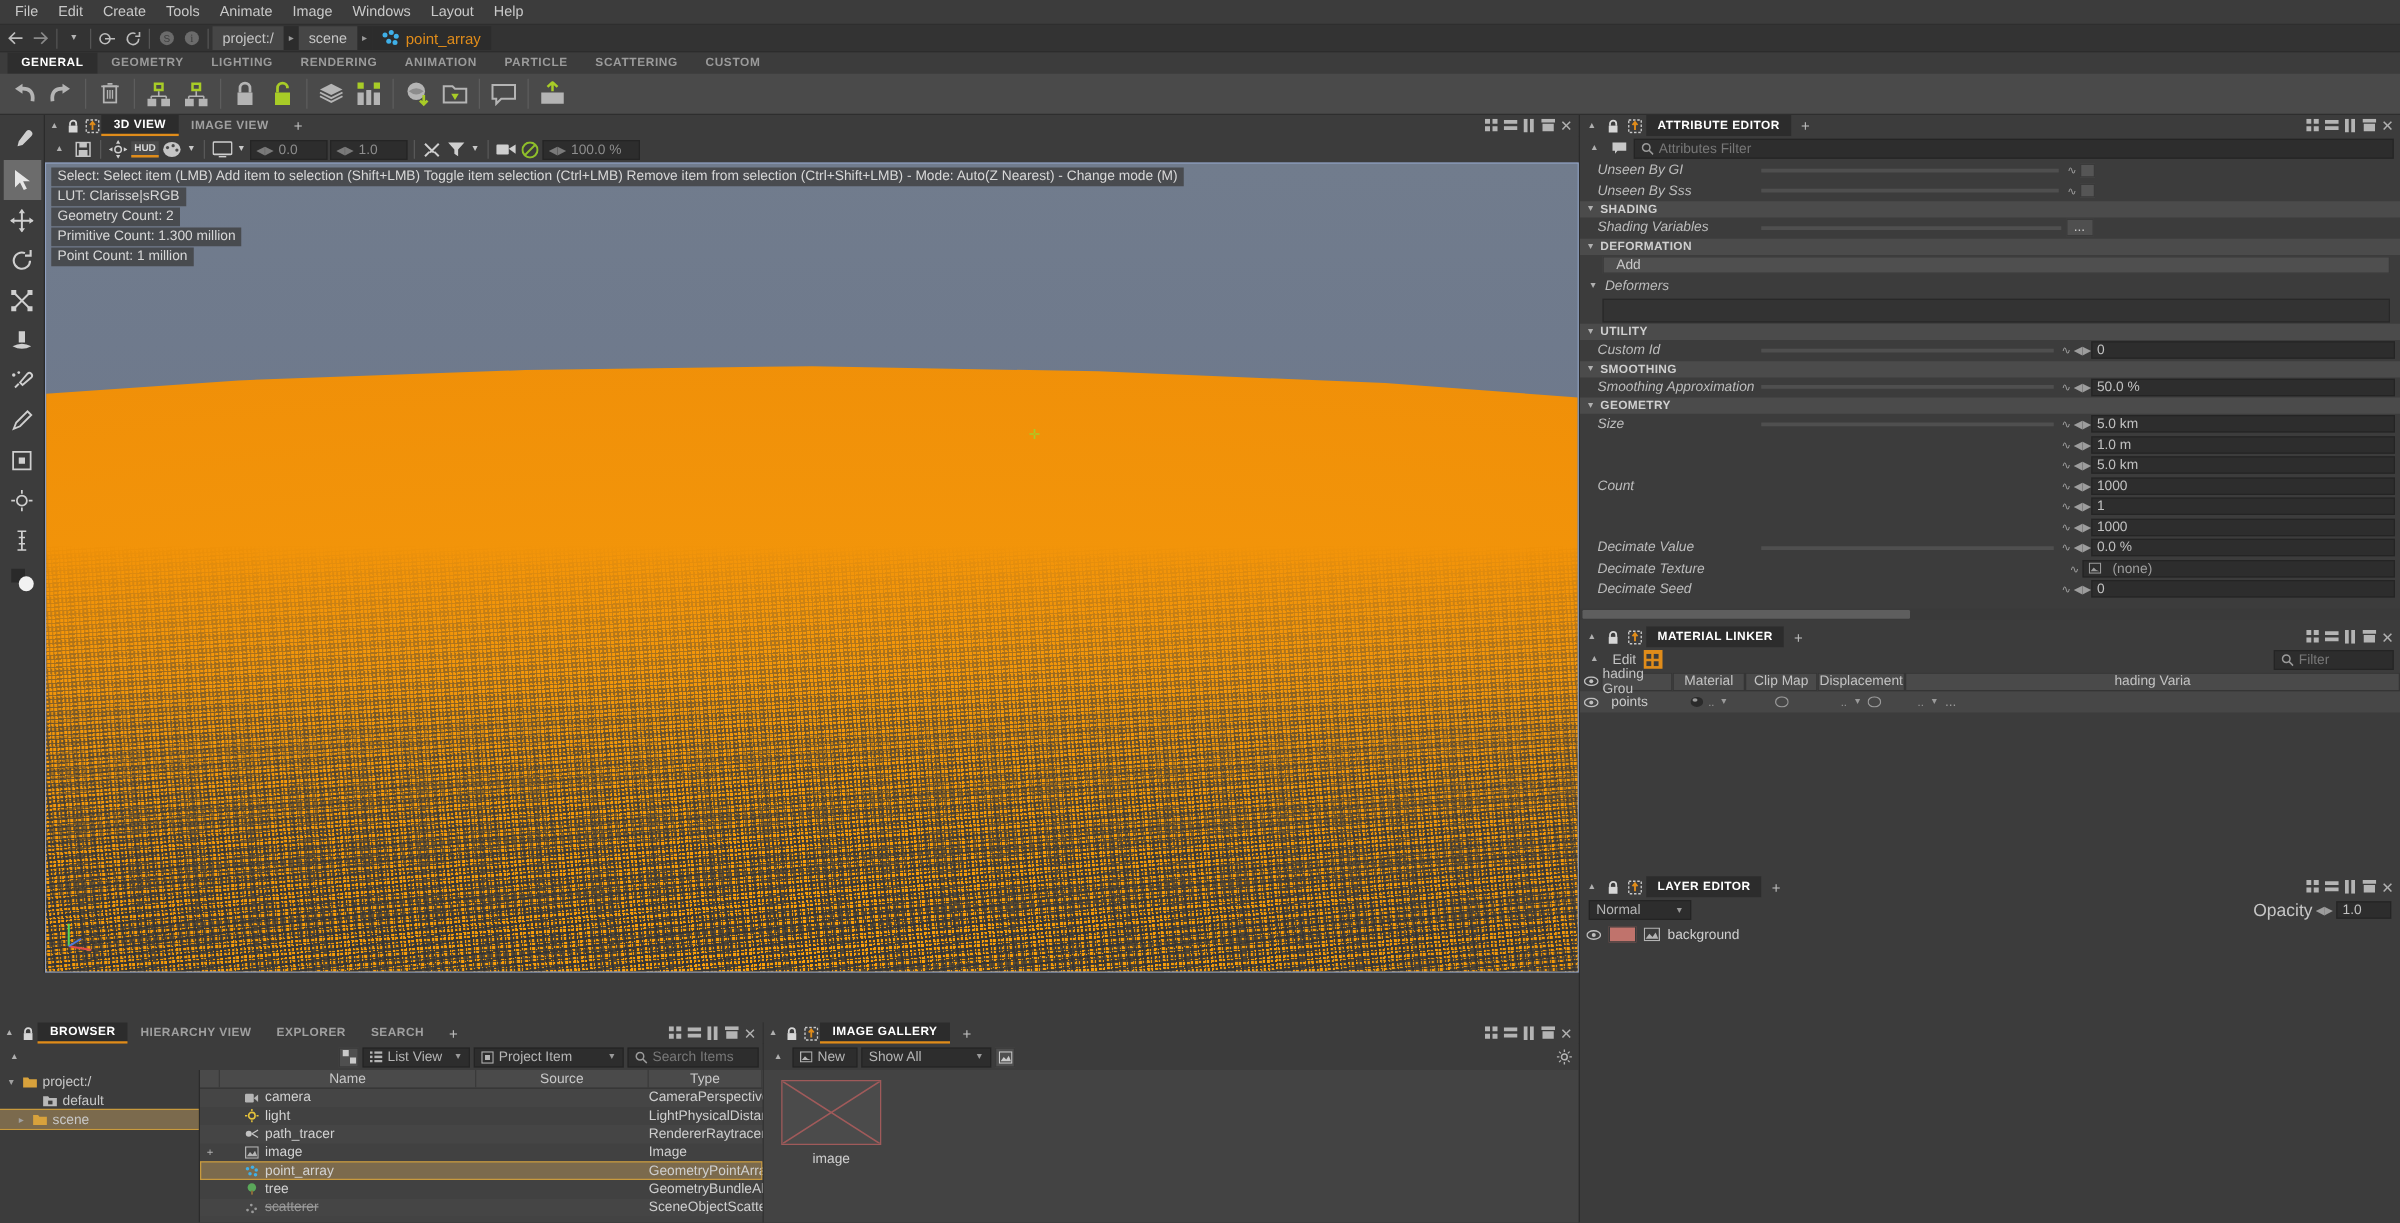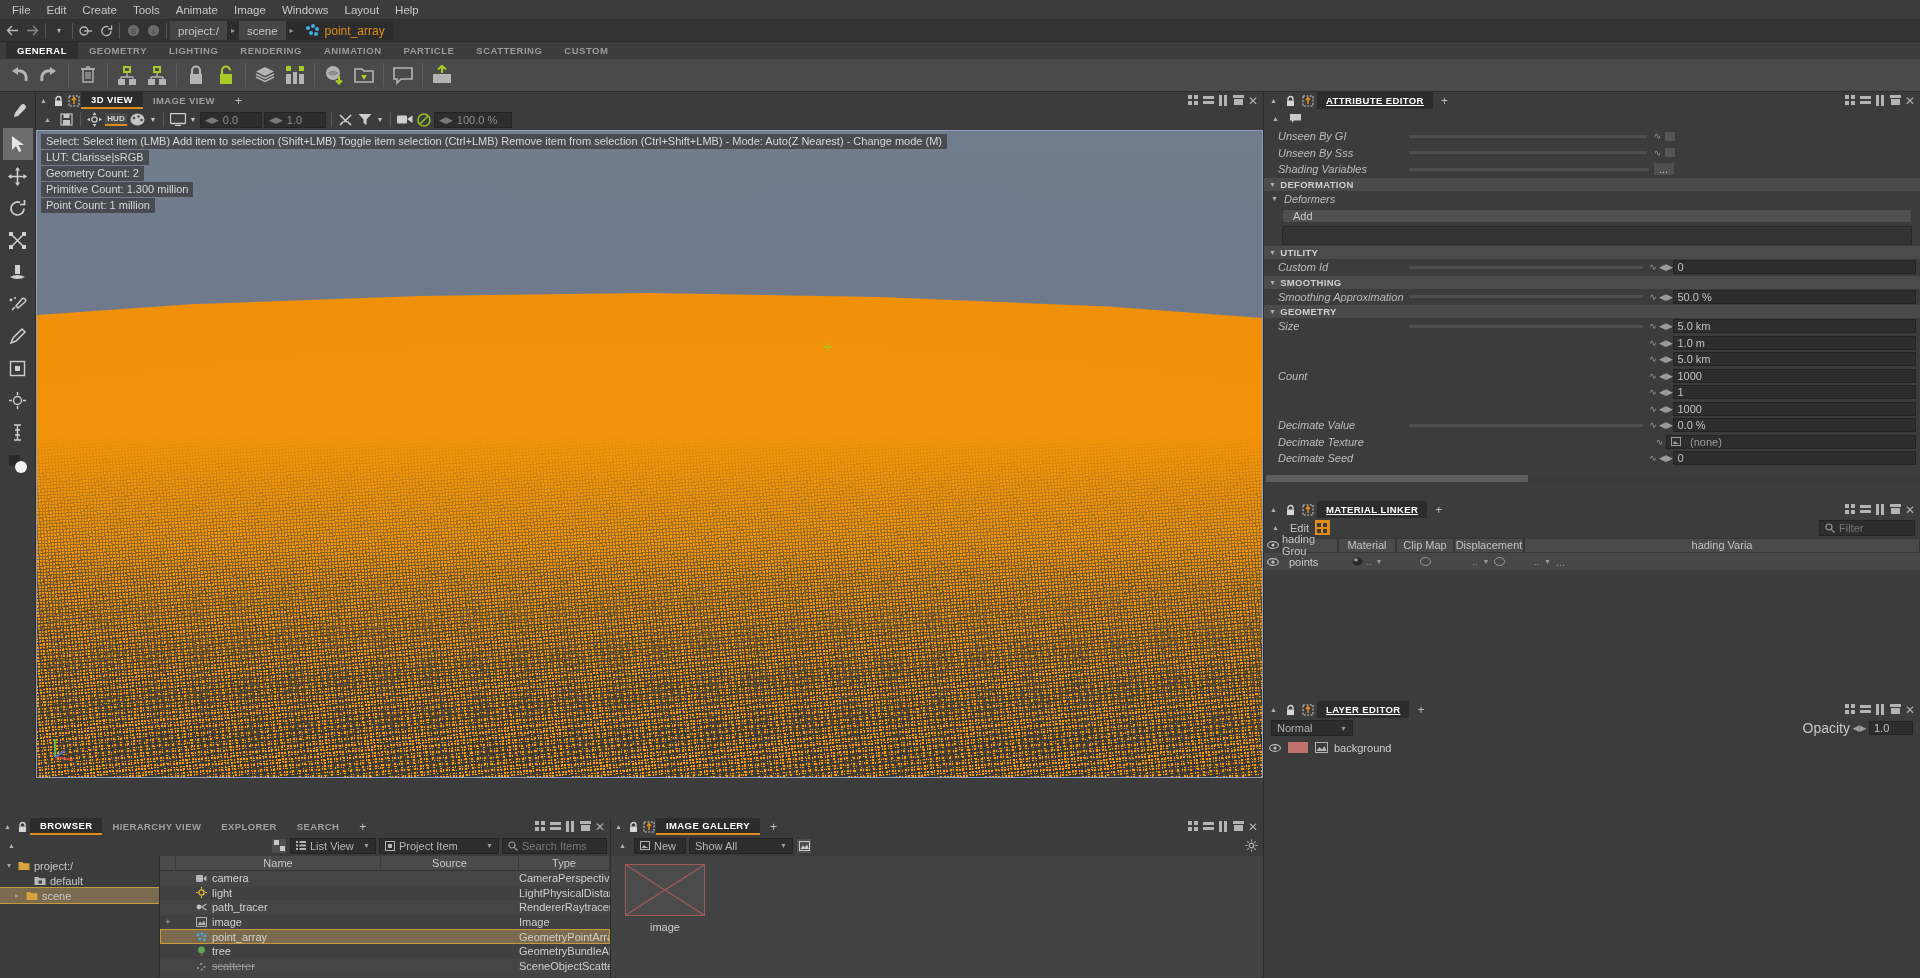--- a/index.html
+++ b/index.html
@@ -128,21 +128,21 @@
 
   .gal-body { flex:1; background:#434343; padding:8px 0 0 14px; }
   .thumb { width:80px; }
   .thumb .box { width:80px; height:52px; background:#4b4b4b; border:1px solid #a05a5a; position:relative; overflow:hidden;}
   .thumb .box svg{ position:absolute; inset:0;}
   .thumb .cap { text-align:center; font-size:11px; color:#d0d0d0; margin-top:5px;}
 
   
   .rp { display:flex; flex-direction:column; min-height:0;}
   .rp-hdr { height:17px; background:#3c3c3c; display:flex; align-items:center; gap:2px; flex:none; padding-left:2px;}
-  .rp-title { font-size:9.5px; font-weight:bold; letter-spacing:.4px; color:#fff; background:#2c2c2c; padding:0 9px; height:17px; display:flex; align-items:center;text-decoration:underline;}
+  .rp-title { font-size:9.5px; font-weight:bold; letter-spacing:.4px; color:#fff; background:#2c2c2c; padding:0 9px; height:17px; display:flex; align-items:center;}
   .rp-plus { color:#bdbdbd; font-size:12px; padding:0 6px;}
   .rp-bar { height:19px; background:#3c3c3c; display:flex; align-items:center; gap:3px; padding:0 3px; flex:none;}
 
   .attr { flex:1; overflow:hidden; background:#3c3c3c; position:relative;}
   .agrp { height:13px; background:#4b4b4b; display:flex; align-items:center; gap:4px; padding-left:5px; font-size:9.5px; font-weight:bold; letter-spacing:.3px; color:#cfcfcf;}
   .arow { height:16.5px; display:flex; align-items:center; font-size:11px; color:#bdbdbd;}
   .arow .lbl { width:145px; padding-left:14px; flex:none; color:#bdbdbd; white-space:nowrap; overflow:hidden;font-style:italic;}
   .arow .track { flex:1; height:3px; background:#4f4f4f; margin-right:4px; }
   .aic { width:13px; display:flex; align-items:center; justify-content:center; color:#9d9d9d; font-size:9px;}
   .afield { background:#2d2d2d; border:1px solid #242424; height:14px; display:flex; align-items:center; padding:0 4px; color:#c2c2c2; font-size:11px; margin-right:4px;}
@@ -941,58 +941,69 @@
           </div>
         </div>
 
         <div class="rp-bar">
           <span class="vtb" style="font-size:7px;color:#b0b0b0">▲</span>
           <span class="vtb">
             <svg width="13" height="11" viewBox="0 0 13 11">
                 <path d="M1 1 L12 1 L12 7.5 L5 7.5 L3 10 L3 7.5 L1 7.5 Z" fill="#c9c9c9"></path>
               </svg>
           </span>
+          <div class="srch" style="flex:1;margin-right:2px">
+            <svg width="10" height="10" viewBox="0 0 10 10">
+                <circle cx="4" cy="4" r="3" fill="none" stroke="#9a9a9a" stroke-width="1.2"></circle>
+                <path d="M6.3 6.3 L9.5 9.5" stroke="#9a9a9a" stroke-width="1.2"></path>
+              </svg>
+            <span>Attributes Filter</span>
+          </div>
         </div>
 
         <div class="attr">
 
           <div class="arow">
             <span class="lbl">Unseen By GI</span>
             <span class="track"></span>
             <span class="aic">∿</span>
             <span style="width:12px;height:11px;background:#555;border:1px solid #3a3a3a;margin-right:6px"></span>
             <span style="flex:1"></span>
           </div>
           <div class="arow">
             <span class="lbl">Unseen By Sss</span>
             <span class="track"></span>
             <span class="aic">∿</span>
             <span style="width:12px;height:11px;background:#555;border:1px solid #3a3a3a;margin-right:6px"></span>
             <span style="flex:1"></span>
           </div>
 
+          <div class="agrp">
+            <span class="tri">▼</span>
+            <span>SHADING</span>
+          </div>
           <div class="arow">
             <span class="lbl">Shading Variables</span>
             <span class="track"></span>
             <span class="btnflat" style="width:22px;margin-right:6px">...</span>
             <span style="flex:1"></span>
           </div>
 
           <div class="agrp">
             <span class="tri">▼</span>
             <span>DEFORMATION</span>
           </div>
+          <div class="arow" style="height:17px">
+            <span style="width:18px;flex:none"></span>
+            <span class="btnflat" style="flex:1;margin-right:8px;justify-content:flex-start;padding-left:10px">Add</span>
+          </div>
           <div class="arow">
             <span class="tri" style="margin-left:7px">▼</span>
             <span class="lbl" style="width:130px;padding-left:6px">Deformers</span>
             <span style="flex:1"></span>
-          </div>
-          <div class="arow" style="height:17px">
-            <span style="width:18px;flex:none"></span>
-            <span class="btnflat" style="flex:1;margin-right:8px;justify-content:flex-start;padding-left:10px">Add</span>
           </div>
           <div style="height:22px;display:flex;align-items:center">
             <span style="width:18px;flex:none"></span>
             <span style="flex:1;height:19px;background:#333;border:1px solid #282828;margin-right:8px"></span>
           </div>
 
           <div class="agrp">
             <span class="tri">▼</span>
             <span>UTILITY</span>
           </div>

